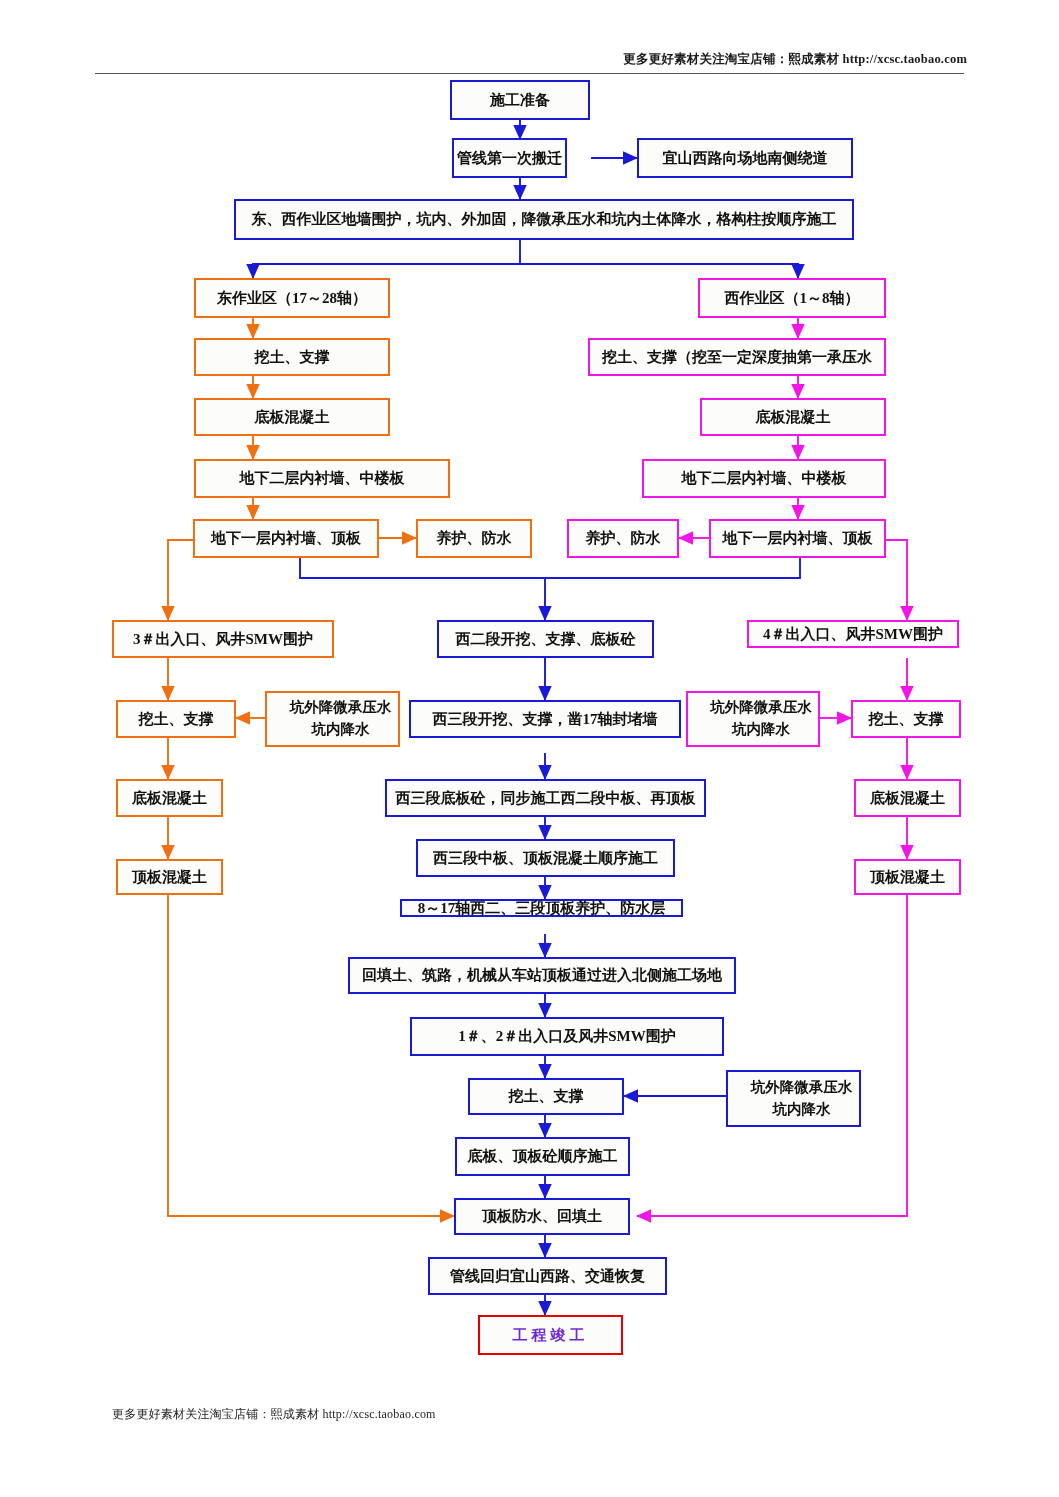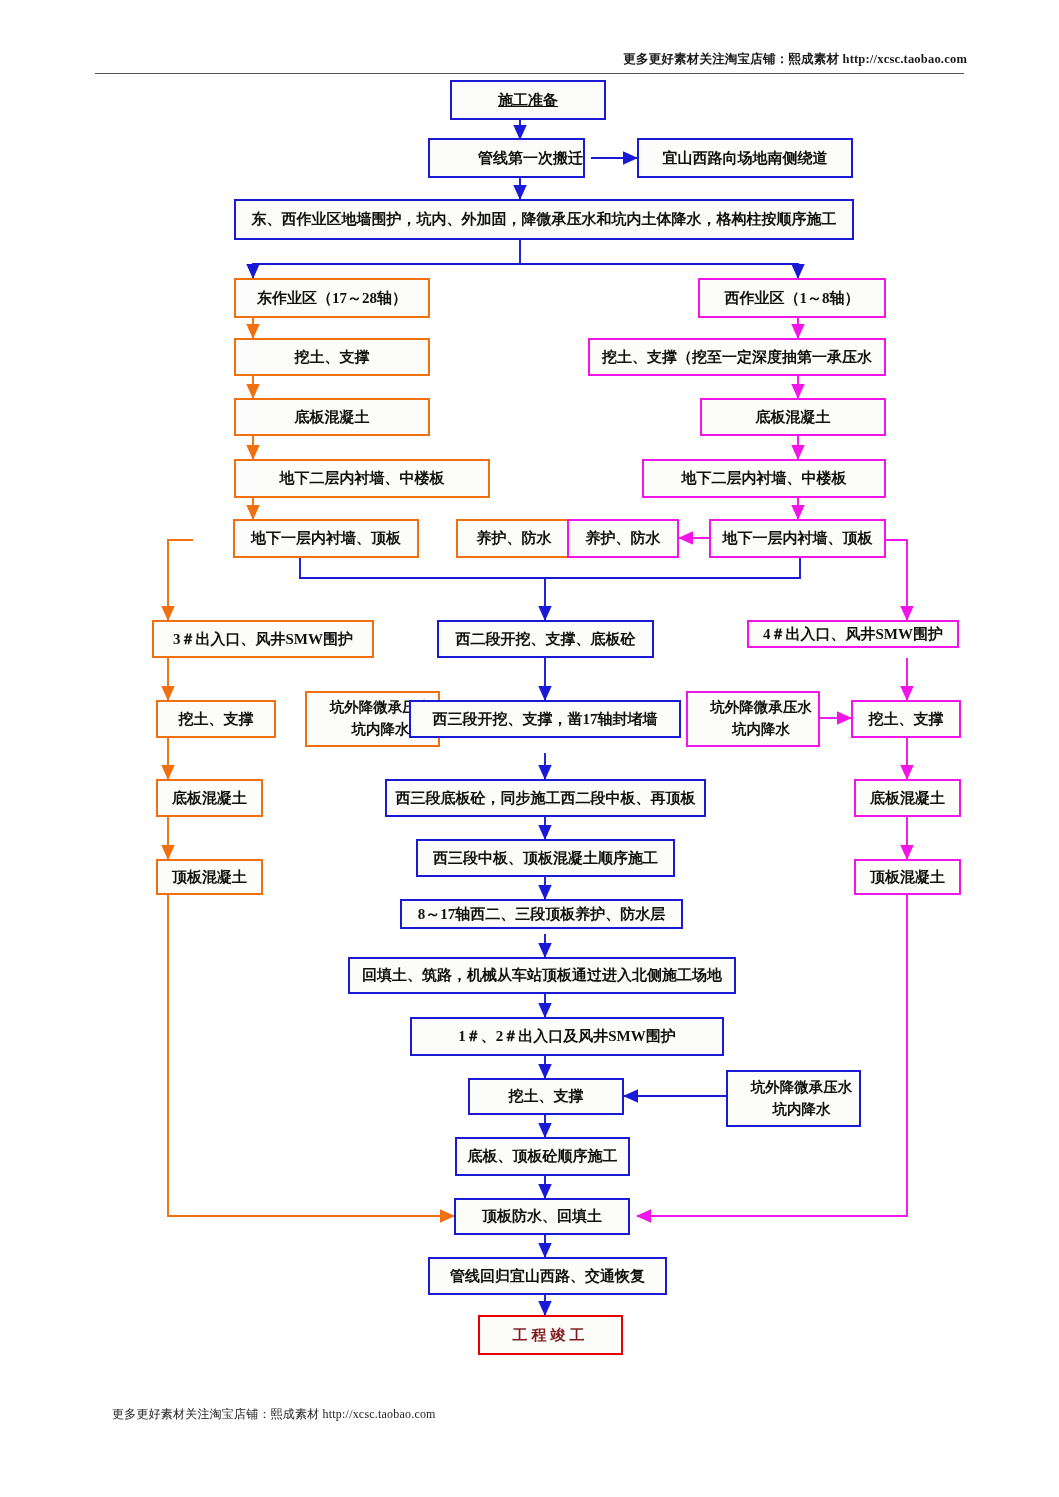--- a/index.html
+++ b/index.html
@@ -17,24 +17,24 @@
   #hdr-rule{position:absolute;left:95px;top:73px;width:869px;height:0;border-top:1.2px solid #555;}
   #ftr-text{left:112px;top:1406px;font-weight:normal;font-size:12px;color:#222;}
   svg{position:absolute;left:0;top:0;width:1059px;height:1497px;}
   .nodeBox{
     position:absolute;box-sizing:border-box;background:#fcfcfa;
     display:flex;align-items:center;justify-content:center;
     font-weight:bold;color:#111;line-height:1.25;text-align:center;
     font-family:"Liberation Serif","DejaVu Serif",serif;
   }
   .blue{border:2.2px solid #1a1ad6;}
-  .orange{border:2.4px solid #f07010;margin-left:40px;}
+  .orange{border:2.4px solid #f07010;}
   .pink{border:2.4px solid #f115e8;}
   .red{border:2.4px solid #e80000;}
-  .red span{color:#7f1d1d;letter-spacing:4px;}
+  .red span{color:#6d28d9;letter-spacing:4px;}
   .t15{font-size:15px;}
   .t14{font-size:14.5px;padding-left:16px;}
   .two-line{line-height:1.5;}
 </style>
 </head>
 <body>
 
 <div id="sheet">
 
   <div class="hdr" id="hdr-text">更多更好素材关注淘宝店铺：熙成素材  http://xcsc.taobao.com</div>
@@ -102,25 +102,25 @@
       <path d="M545,1056 L545,1078" stroke="#1a1ad6" marker-end="url(#aB)"></path>
       <path d="M545,1115 L545,1137" stroke="#1a1ad6" marker-end="url(#aB)"></path>
       <path d="M545,1176 L545,1198" stroke="#1a1ad6" marker-end="url(#aB)"></path>
       <path d="M545,1235 L545,1257" stroke="#1a1ad6" marker-end="url(#aB)"></path>
       <path d="M545,1295 L545,1315" stroke="#1a1ad6" marker-end="url(#aB)"></path>
 
       <path d="M726,1096 L624,1096" stroke="#1a1ad6" marker-end="url(#aB)"></path>
     </g>
   </svg>
 
-  <div class="nodeBox blue t15" style="left:450px;top:80px;width:156px;height:40px;text-decoration:underline;">
+  <div class="nodeBox blue t15" style="left:450px;top:80px;width:140px;height:40px;">
     <span>施工准备</span>
     </div>
 
-  <div class="nodeBox blue t15" style="left:428px;top:138px;width:157px;height:40px;justify-content:flex-end;">
+  <div class="nodeBox blue t15" style="left:452px;top:138px;width:115px;height:40px;">
     <span>管线第一次搬迁</span>
     </div>
 
   <div class="nodeBox blue t15" style="left:637px;top:138px;width:216px;height:40px;">
     <span>宜山西路向场地南侧绕道</span>
     </div>
 
   <div class="nodeBox blue t15" style="left:234px;top:199px;width:620px;height:41px;">
     <span>东、西作业区地墙围护，坑内、外加固，降微承压水和坑内土体降水，格构柱按顺序施工</span>
     </div>
@@ -202,21 +202,21 @@
     </div>
   <div class="nodeBox blue t15" style="left:409px;top:700px;width:272px;height:38px;">
     <span>西三段开挖、支撑，凿17轴封堵墙</span>
     </div>
   <div class="nodeBox blue t15" style="left:385px;top:779px;width:321px;height:38px;">
     <span>西三段底板砼，同步施工西二段中板、再顶板</span>
     </div>
   <div class="nodeBox blue t15" style="left:416px;top:839px;width:259px;height:38px;">
     <span>西三段中板、顶板混凝土顺序施工</span>
     </div>
-  <div class="nodeBox blue t15" style="left:400px;top:899px;width:283px;height:30px;">
+  <div class="nodeBox blue t15" style="left:400px;top:899px;width:283px;height:18px;">
     <span>8～17轴西二、三段顶板养护、防水层</span>
     </div>
   <div class="nodeBox blue t15" style="left:348px;top:957px;width:388px;height:37px;">
     <span>回填土、筑路，机械从车站顶板通过进入北侧施工场地</span>
     </div>
   <div class="nodeBox blue t15" style="left:410px;top:1017px;width:314px;height:39px;">
     <span>1＃、2＃出入口及风井SMW围护</span>
     </div>
   <div class="nodeBox blue t15" style="left:468px;top:1078px;width:156px;height:37px;">
     <span>挖土、支撑</span>

